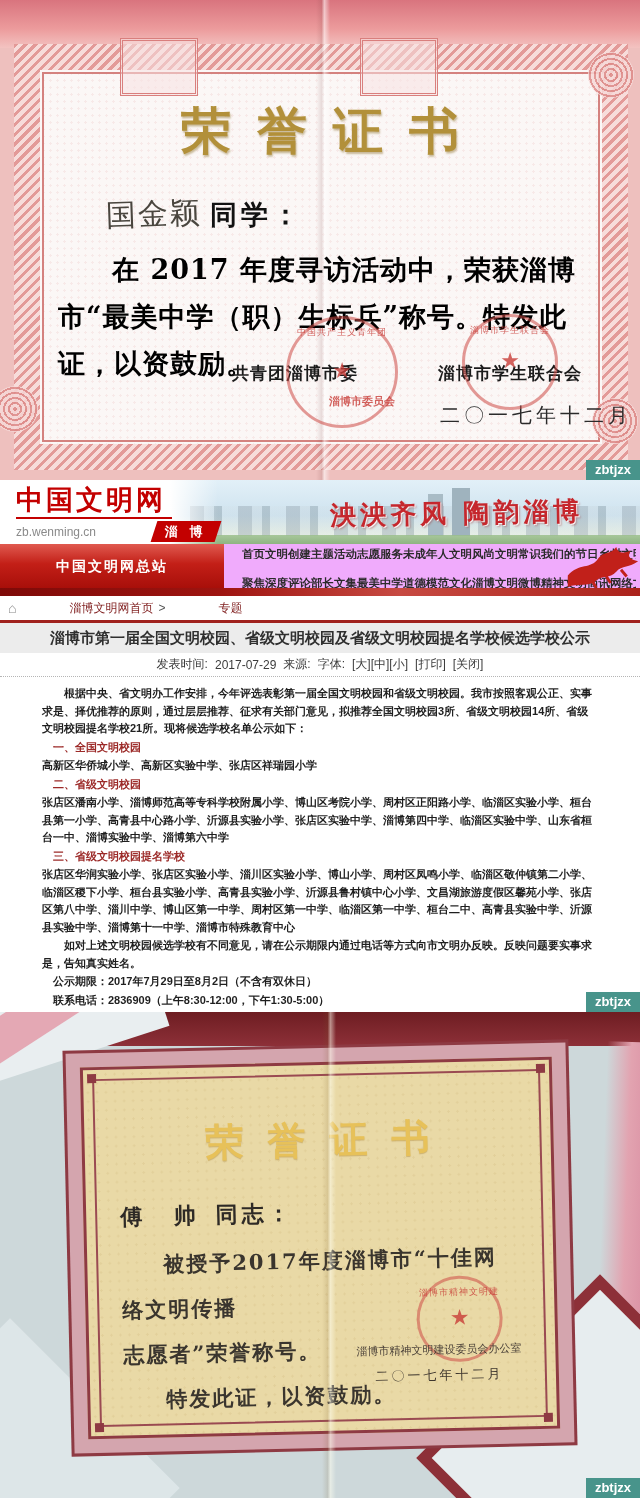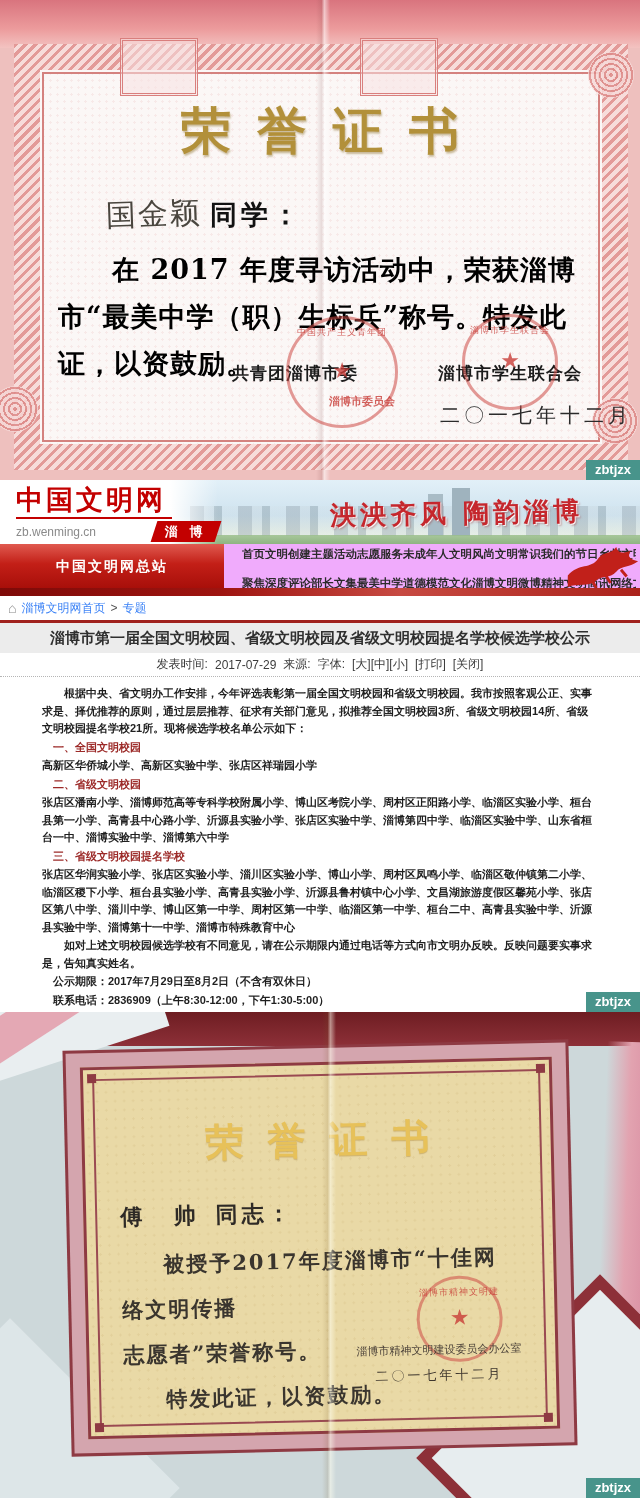--- a/index.html
+++ b/index.html
@@ -77,21 +77,21 @@
   .navrows{position:absolute;left:242px;right:4px;top:0;height:44px;display:flex;
            flex-direction:column;justify-content:center;gap:14px;}
   .navrow{display:flex;justify-content:space-between;font-size:11.5px;font-weight:bold;
           color:#2b2b2b;white-space:nowrap;line-height:20px;padding-right:4px;overflow:hidden;}
   .navrow span{cursor:pointer;}
   .horse{position:absolute;right:0;top:-2px;width:76px;height:48px;z-index:3;}
   .redbar{height:8px;background:linear-gradient(90deg,#7e0a08 0,#9e1410 220px,#c74a42 400px,#ab221b 100%);}
   .crumb{height:24px;display:flex;align-items:center;gap:5px;padding-left:8px;
          font-size:12px;color:#555;background:#fff;}
   .crumb .home{color:#8c8c8c;font-size:14px;}
-  .crumb .lnk{cursor:pointer;color:#3b82f6;}
+  .crumb .lnk{cursor:pointer;color:#7f1d1d;margin-left:48px;}
   .divider{height:3px;background:#a0211d;}
   .titlebar{height:30px;background:#ececec;text-align:center;font-size:15px;font-weight:bold;
             color:#2f2f2f;line-height:30px;overflow:hidden;white-space:nowrap;}
   .meta{height:23px;background:#fff;border-bottom:1px dotted #b5b5b5;display:flex;
         justify-content:center;align-items:center;gap:7px;font-size:12px;color:#3c3c3c;white-space:nowrap;}
   .meta .ctl{cursor:pointer;}
   .article{position:relative;height:332px;padding:8px 26px 0;box-sizing:border-box;
            font-size:11px;line-height:17.5px;color:#1f1f1f;overflow:hidden;}
   .article p{margin:0 16px 1px;font-weight:bold;}
   .indent{text-indent:2em;}

